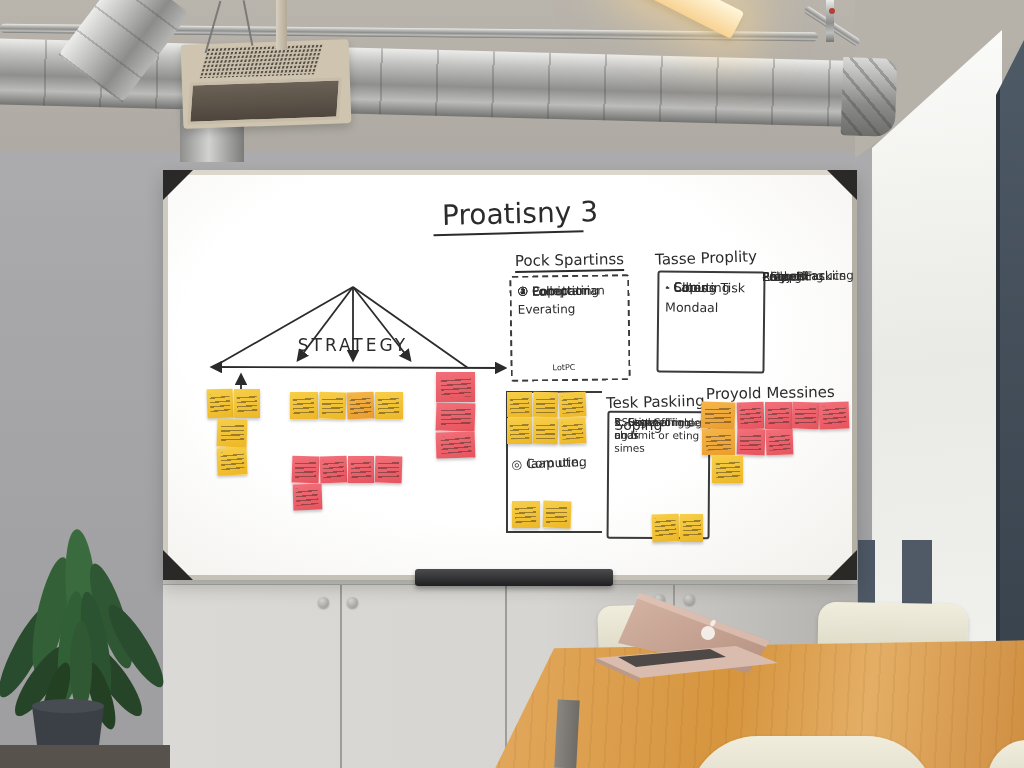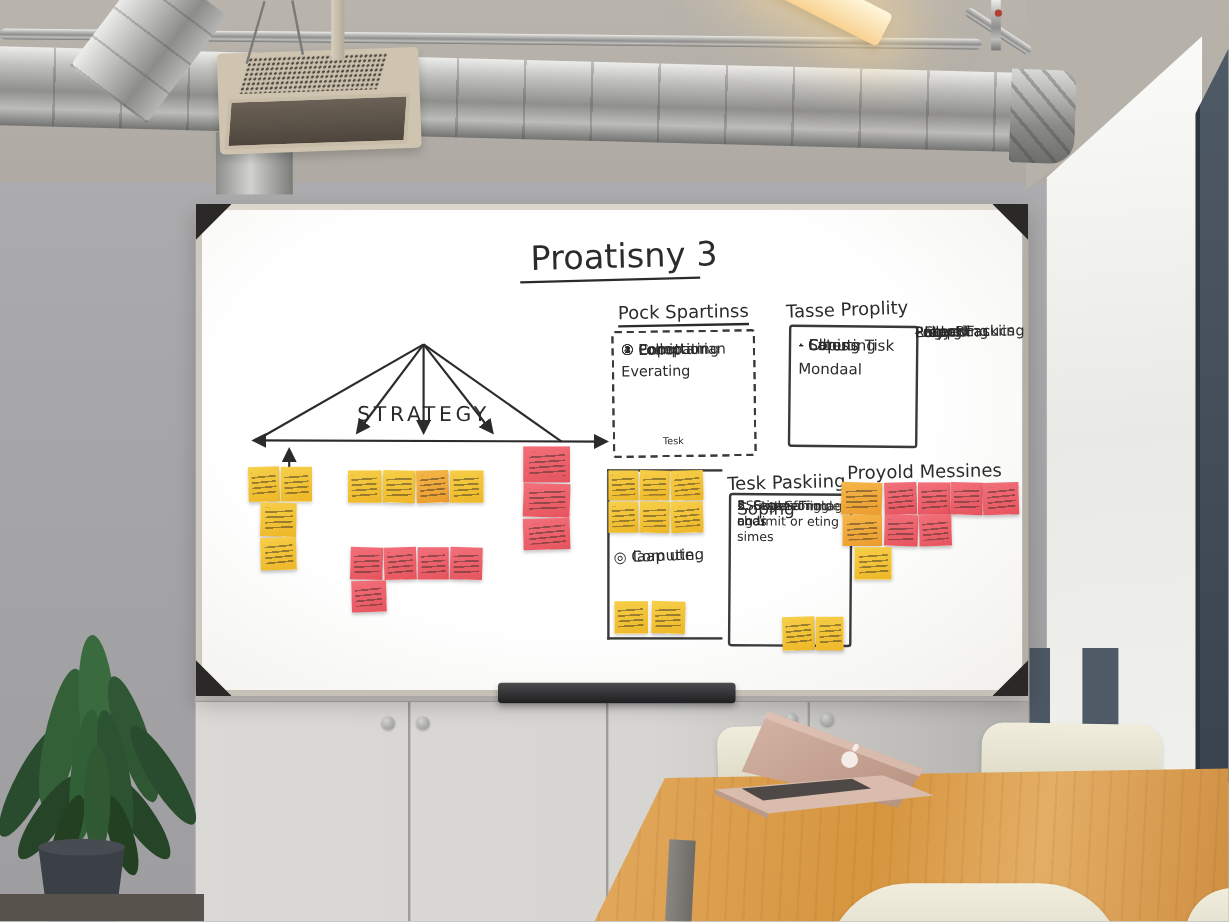--- a/index.html
+++ b/index.html
@@ -200,21 +200,21 @@
         <line x1="168" y1="20" x2="225" y2="93" marker-end="url(#ah)"></line>
         <line x1="168" y1="20" x2="283" y2="101"></line>
         <line x1="27" y1="100" x2="320" y2="101" marker-start="url(#ah)" marker-end="url(#ah)"></line>
         <line x1="56" y1="133" x2="56" y2="108" marker-end="url(#ah)"></line>
       </g>
       <text x="168" y="84" text-anchor="middle" font-size="17" letter-spacing="3" fill="#2b2b2b" font-family="DejaVu Sans, sans-serif">STRATEGY</text>
     </svg>
 
     <div class="hw hw-h pock-title">Pock Spartinss</div>
     <div class="hw hw-box pock-box">
-      <div class="hw pock-foot">Tesk</div>
+      <div class="hw pock-foot">LotPC</div>
     <div class="hw-item">① Pollect</div>
         <div class="hw-item">② Comption</div>
         <div class="hw-item">③ Lomipating</div>
         <div class="hw-item">④ Enpottanian Everating</div>
       </div>
 
     <div class="hw hw-h tasse-title">Tasse Proplity</div>
     <div class="hw hw-box tasse-box">
         <div class="hw-item">- Soping Tisk</div>
         <div class="hw-item">· Conuting</div>

